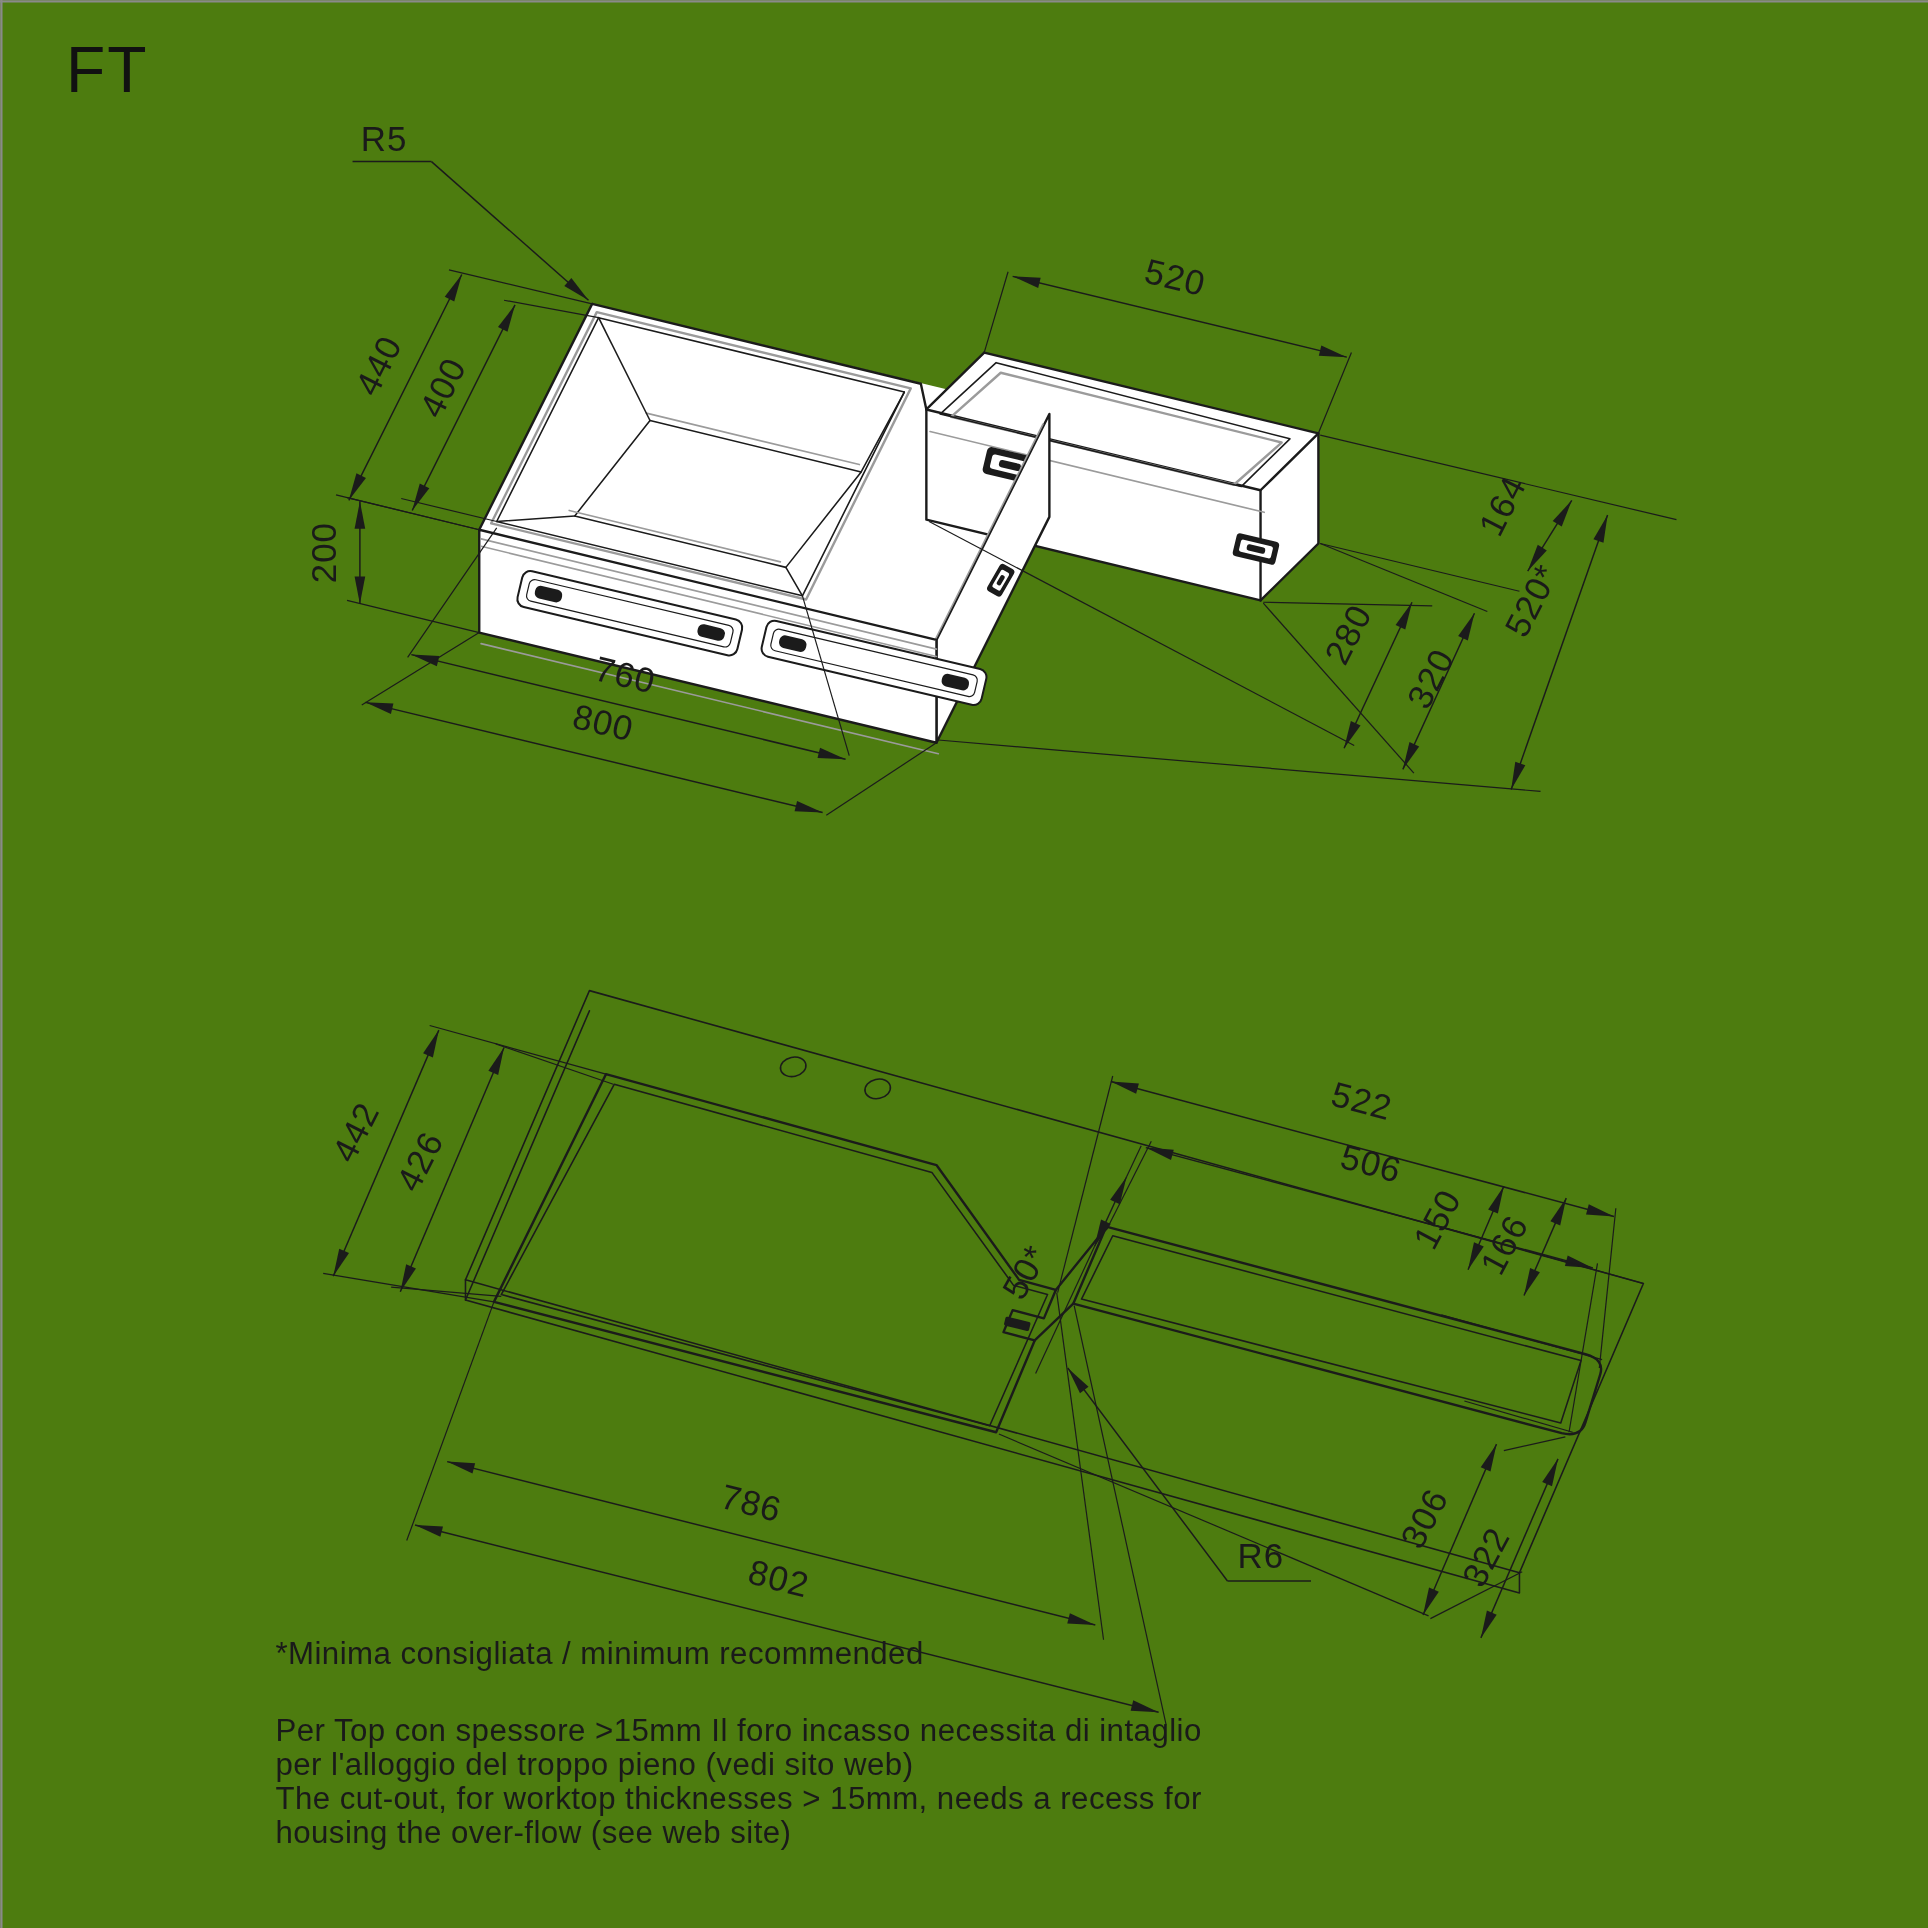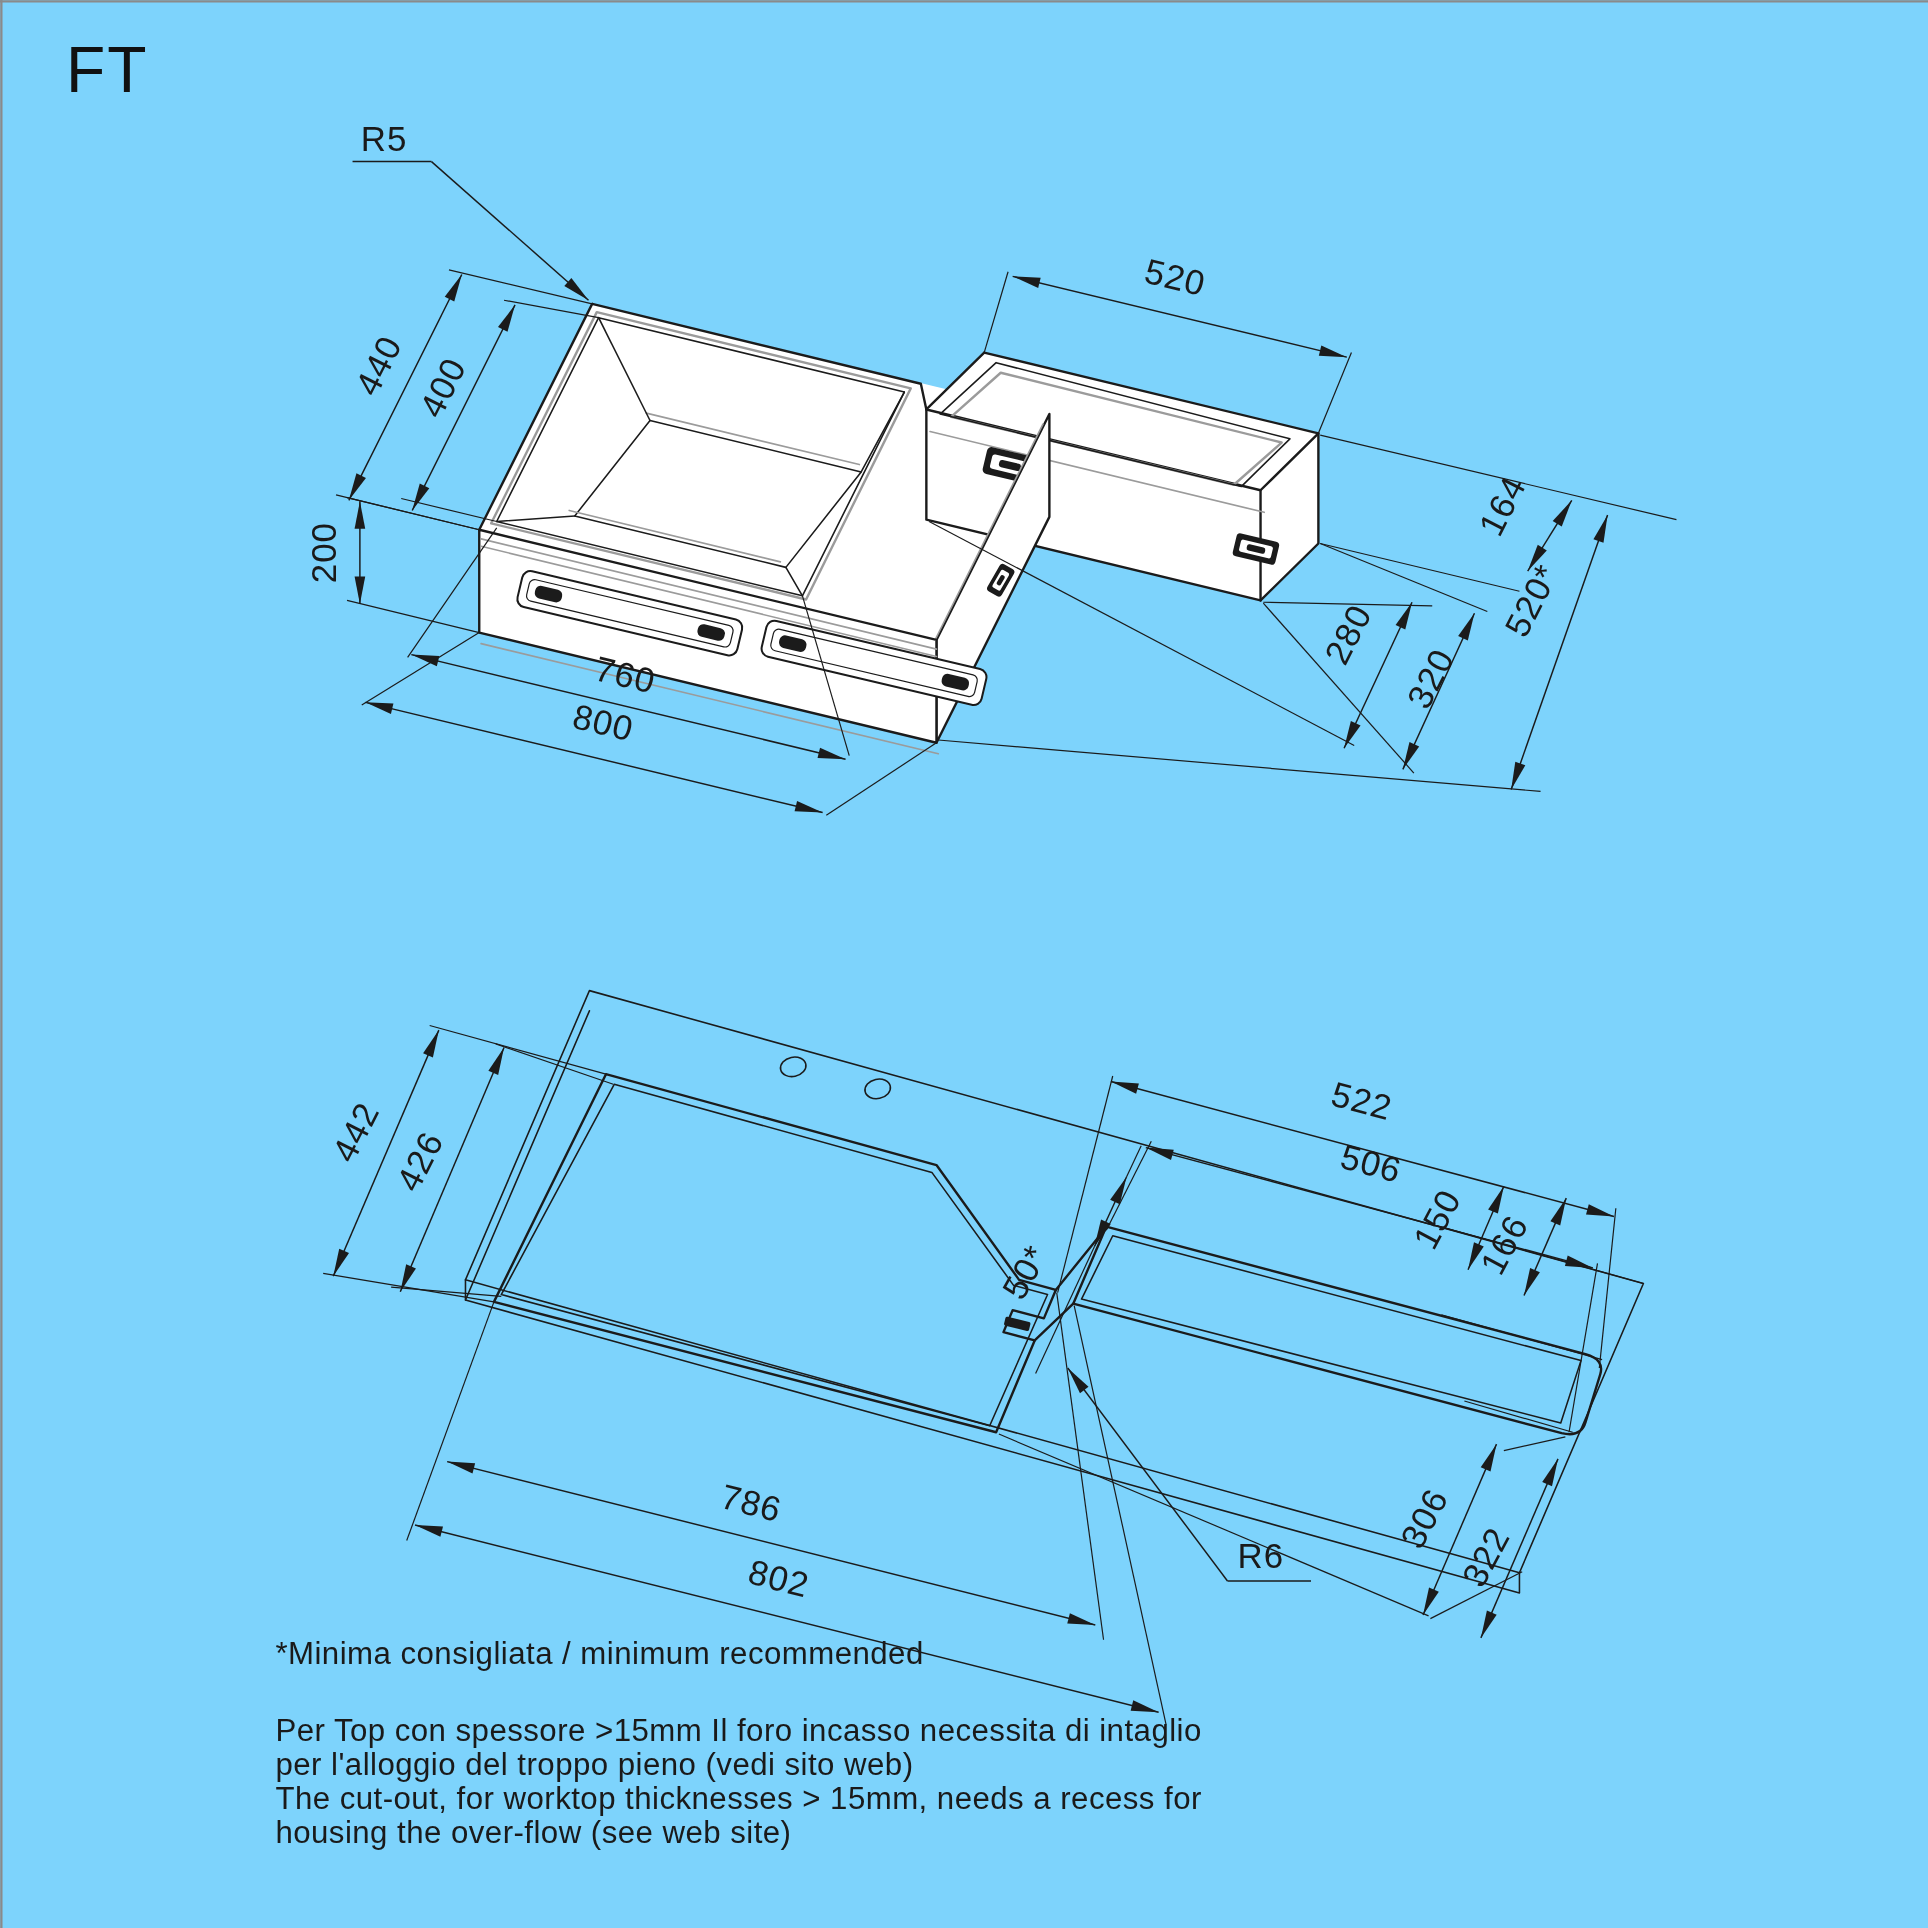--- a/index.html
+++ b/index.html
@@ -1,16 +1,16 @@
 <!DOCTYPE html>
 <html style="font-size:14.7px"><head>
 <meta charset="utf-8">
 <style>
   html,body{margin:0;padding:0;background:#fff;}
-  .page{position:relative;width:1928px;height:1928px;background:#7dd3fc;overflow:hidden;
+  .page{position:relative;width:1928px;height:1928px;background:#4d7c0f;overflow:hidden;
         font-family:"Liberation Sans", sans-serif;}
   svg{position:absolute;left:0;top:0;}
   .ln  {fill:none;stroke:#1b1b1b;stroke-width:2.6;stroke-linejoin:round;stroke-linecap:round;}
   .ln2 {fill:none;stroke:#1b1b1b;stroke-width:1.7;stroke-linejoin:round;stroke-linecap:round;}
   .lng {fill:none;stroke:#9b9b9b;stroke-width:2.6;stroke-linejoin:round;stroke-linecap:round;}
   .lng2{fill:none;stroke:#9b9b9b;stroke-width:1.8;stroke-linejoin:round;stroke-linecap:round;}
   .dim {fill:none;stroke:#1b1b1b;stroke-width:1.6;}
   .ext {fill:none;stroke:#1b1b1b;stroke-width:1.3;}
   .wfill{fill:#ffffff;stroke:none;}
   .dark{fill:#1b1b1b;stroke:none;}

